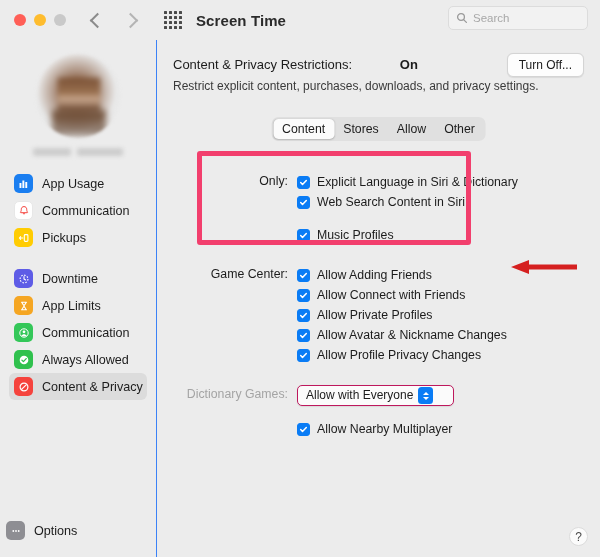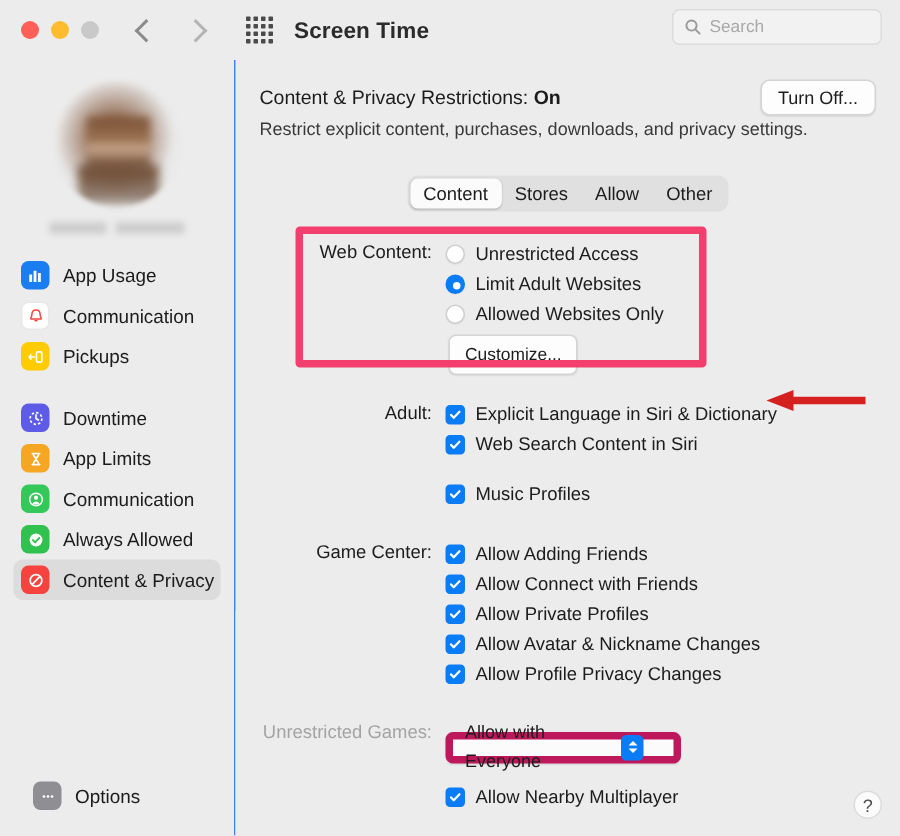--- a/index.html
+++ b/index.html
@@ -97,30 +97,30 @@
   .ic-appusage { background: #1a7ef0; }
   .ic-notifications { background: #ffffff; border: 1px solid #e7e7e7; }
   .ic-pickups { background: #ffcc02; }
   .ic-downtime { background: #5e5ce6; }
   .ic-applimits { background: #f5a623; }
   .ic-communication { background: #34c759; }
   .ic-allowed { background: #30c14e; }
   .ic-contentprivacy { background: #f5433d; }
   .ic-options { background: #8e8e93; }
 
-  .options-item { position: absolute; left: 17px; bottom: 13px; width: 139px; }
+  .options-item { position: absolute; left: 1px; bottom: 13px; width: 139px; }
 
   
   .main {
     position: absolute; left: 157px; top: 40px; width: 443px; height: 517px;
     background: #ececec;
   }
   .hdr-row { position: absolute; left: 16px; top: 17px; right: 16px; }
   .hdr-title { font-size: 13px; color: #1c1c1c; }
-  .hdr-title b { font-weight: bold; }
+  .hdr-title b { font-weight: bold; margin-left: 44px; }
   .hdr-sub { font-size: 12px; color: #3a3a3a; margin-top: 7px; }
   .turnoff-btn {
     position: absolute; right: 0; top: -4px;
     background: #fdfdfd; border: 1px solid #d4d4d4; border-radius: 6px;
     box-shadow: 0 0.5px 1px rgba(0,0,0,.08);
     font-size: 12px; color: #1c1c1c; padding: 4px 11px;
     cursor: default;
   }
 
   .segmented {
@@ -177,21 +177,21 @@
     background: #fdfdfd; border: 1px solid #d4d4d4; border-radius: 5px;
     box-shadow: 0 0.5px 1px rgba(0,0,0,.08);
     font-size: 11.6px; color: #1c1c1c; padding: 3px 10px; display: inline-block;
     cursor: default;
   }
   .spacer-sm { height: 13px; }
   .spacer-md { height: 17px; }
 
   .popup {
     display: inline-flex; align-items: center; justify-content: space-between;
-    background: #fbfbfb; border: 5px solid #be185d; border-radius: 5px;
+    background: #fbfbfb; border: 1px solid #be185d; border-radius: 5px;
     box-shadow: 0 0.5px 1px rgba(0,0,0,.08);
     width: 157px; height: 21px; padding-left: 8px; padding-right: 20px;
     font-size: 12px; color: #1c1c1c; cursor: default;
   }
   .stepper {
     width: 15px; height: 17px; border-radius: 3.5px; background: #0a7cf5;
     display: flex; flex-direction: column; align-items: center; justify-content: center; gap: 2px;
     flex: none;
   }
   .stepper i { display:block; width:0; height:0; border-left:3px solid transparent; border-right:3px solid transparent; }
@@ -367,43 +367,25 @@
 
     <div class="segmented">
       <div class="seg active">Content</div>
       <div class="seg">Stores</div>
       <div class="seg">Allow</div>
       <div class="seg">Other</div>
     </div>
 
     <div class="form">
 
+
+      <div class="spacer-sm"></div>
+
       <div class="row">
-        <div class="lbl">Web Content:</div>
-        <div class="ctrl">
-          <div class="radio">
-            <span class="radio-dot"></span>
-            <span>Unrestricted Access</span>
-          </div>
-          <div class="radio">
-            <span class="radio-dot on"></span>
-            <span>Limit Adult Websites</span>
-          </div>
-          <div class="radio">
-            <span class="radio-dot"></span>
-            <span>Allowed Websites Only</span>
-          </div>
-          <div class="customize-btn">Customize...</div>
-        </div>
-      </div>
-
-      <div class="spacer-sm"></div>
-
-      <div class="row">
-        <div class="lbl">Adult:</div>
+        <div class="lbl">Only:</div>
         <div class="ctrl">
           <div class="checkbox">
             <span class="cbox on">
               <svg width="9" height="9" viewBox="0 0 9 9">
                   <path d="M1.7 4.6l1.8 1.9 3.8-4" fill="none" stroke="#fff" stroke-width="1.5" stroke-linecap="round" stroke-linejoin="round"></path>
                 </svg>
             </span>
             <span>Explicit Language in Siri &amp; Dictionary</span>
           </div>
           <div class="checkbox">
@@ -470,21 +452,21 @@
                 </svg>
             </span>
             <span>Allow Profile Privacy Changes</span>
           </div>
         </div>
       </div>
 
       <div class="spacer-md"></div>
 
       <div class="row">
-        <div class="lbl dim">Unrestricted Games:</div>
+        <div class="lbl dim">Dictionary Games:</div>
         <div class="ctrl">
           <div class="popup">
             <span>Allow with Everyone</span>
             <span class="stepper">
                 <i class="up"></i>
                 <i class="dn"></i>
               </span>
           </div>
           <div class="spacer-sm"></div>
           <div class="checkbox">

